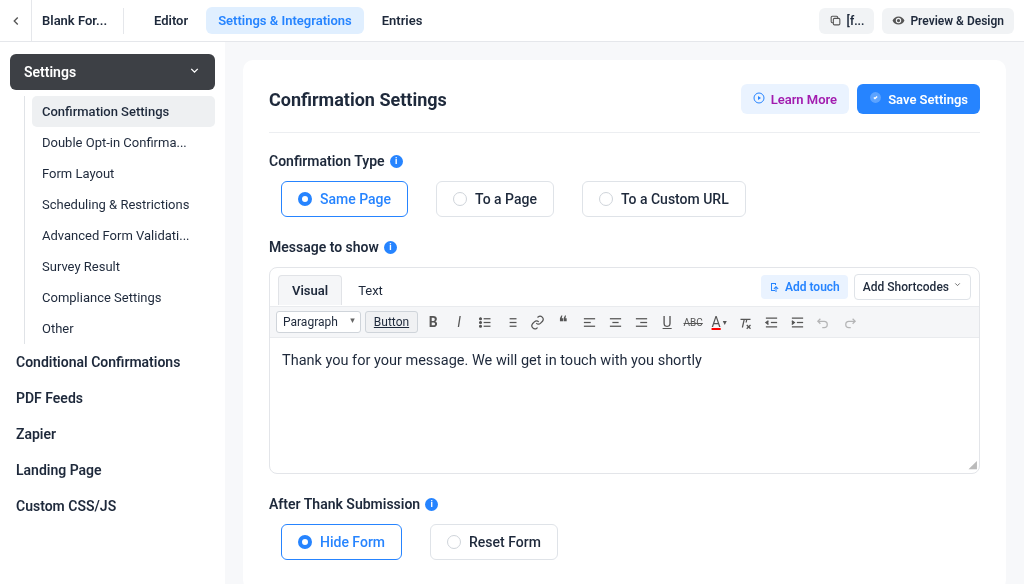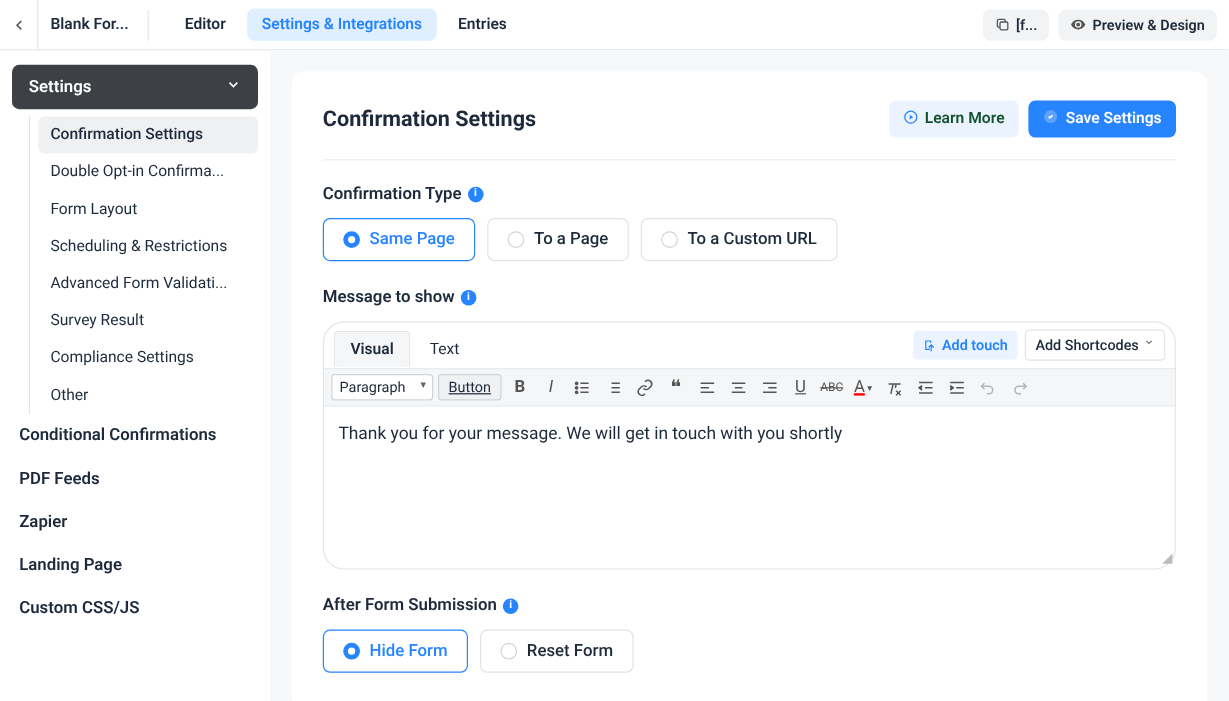--- a/index.html
+++ b/index.html
@@ -23,33 +23,33 @@
 .tree-item::before { content: ""; position: absolute; left: -8px; top: 50%; width: 8px; height: 1px; background: #e0e3e7; }
 .tree-item.active { background: #eef0f2; font-weight: 500; }
 .side-item { padding: 10px 6px; font-weight: 600; font-size: 14px; cursor: pointer; }
 
 .content-wrap { flex: 1; background: #f7f8fa; padding: 18px 18px 0 18px; overflow-y: auto; }
 .panel { background: #fff; border-radius: 10px; padding: 24px 26px; }
 .panel-head { display: flex; align-items: center; justify-content: space-between; padding-bottom: 18px; border-bottom: 1px solid #eceef1; margin-bottom: 20px; }
 .panel-title { font-size: 18px; font-weight: 700; }
 .head-actions { display: flex; gap: 8px; }
 .btn { border-radius: 6px; padding: 7px 12px; font-size: 13px; font-weight: 600; display: inline-flex; align-items: center; gap: 6px; cursor: pointer; border: none; }
-.btn-learn { background: #eaf3ff; color: #14532d; }
+.btn-learn { background: #eaf3ff; color: #a21caf; }
 .btn-save { background: #2684ff; color: #fff; }
 
 .sect-label { font-weight: 600; font-size: 14px; margin-bottom: 12px; display: flex; align-items: center; gap: 5px; }
 .info-dot { width: 13px; height: 13px; border-radius: 50%; background: #2684ff; color: #fff; font-size: 9px; display: inline-flex; align-items: center; justify-content: center; font-weight: 700; }
 
-.radio-row { display: flex; gap: 10px; margin-bottom: 22px; }
+.radio-row { display: flex; gap: 28px; margin-bottom: 22px; margin-left: 12px; }
 .radio-pill { padding: 9px 16px; border-radius: 6px; border: 1px solid #dfe3e8; display: flex; align-items: center; gap: 8px; cursor: pointer; font-size: 14px; font-weight: 500; }
 .radio-pill .dot { width: 14px; height: 14px; border-radius: 50%; border: 1px solid #cfd4da; display: inline-block; }
 .radio-pill.selected { border-color: #2684ff; color: #2684ff; }
 .radio-pill.selected .dot { border: 4px solid #2684ff; }
 
-.editor-box { border: 1px solid #e3e5e9; border-radius: 18px; }
+.editor-box { border: 1px solid #e3e5e9; border-radius: 8px; }
 .editor-tabs { display: flex; align-items: center; padding: 6px 8px 0 8px; gap: 2px; }
 .etab { padding: 7px 13px; border: 1px solid transparent; border-bottom: none; border-radius: 4px 4px 0 0; font-size: 13px; cursor: pointer; }
 .etab.active { border-color: #e1e3e7; background: #f5f6f8; font-weight: 600; }
 .editor-right { margin-left: auto; display: flex; gap: 6px; align-items: center; padding-bottom: 6px; }
 .addmedia { color: #2684ff; background: #eaf3ff; padding: 5px 8px; border-radius: 4px; font-size: 12px; font-weight: 600; display: flex; align-items: center; gap: 4px; cursor: pointer; }
 .shortcodes { border: 1px solid #dfe3e8; padding: 5px 8px; border-radius: 4px; font-size: 12px; display: flex; gap: 4px; cursor: pointer; font-weight: 500; }
 .toolbar { background: #f5f6f8; border-top: 1px solid #e9ebee; border-bottom: 1px solid #e9ebee; padding: 4px 6px; display: flex; align-items: center; gap: 4px; }
 .para-sel { border: 1px solid #cfd4da; background: #fff; font-size: 12px; padding: 3px 22px 3px 6px; border-radius: 3px; position: relative; cursor: pointer; }
 .para-sel::after { content: "▾"; position: absolute; right: 5px; font-size: 9px; color: #666; }
 .btn-button { border: 1px solid #cfd4da; background: #f0f1f3; padding: 3px 8px; font-size: 12px; border-radius: 3px; cursor: pointer; text-decoration: underline; }
@@ -282,21 +282,21 @@
               </svg>
             </div>
         </div>
         <div class="editor-body">
           <span>Thank you for your message. We will get in touch with you shortly</span>
           <span class="resize-handle">◢</span>
         </div>
       </div>
 
       <div class="sect-label" style="margin-top:22px">
-        <span>After Form Submission</span>
+        <span>After Thank Submission</span>
         <span class="info-dot">i</span>
       </div>
       <div class="radio-row" style="margin-bottom:6px">
         <div class="radio-pill selected">
             <span class="dot"></span>
             <span>Hide Form</span>
           </div>
         <div class="radio-pill">
             <span class="dot"></span>
             <span>Reset Form</span>

